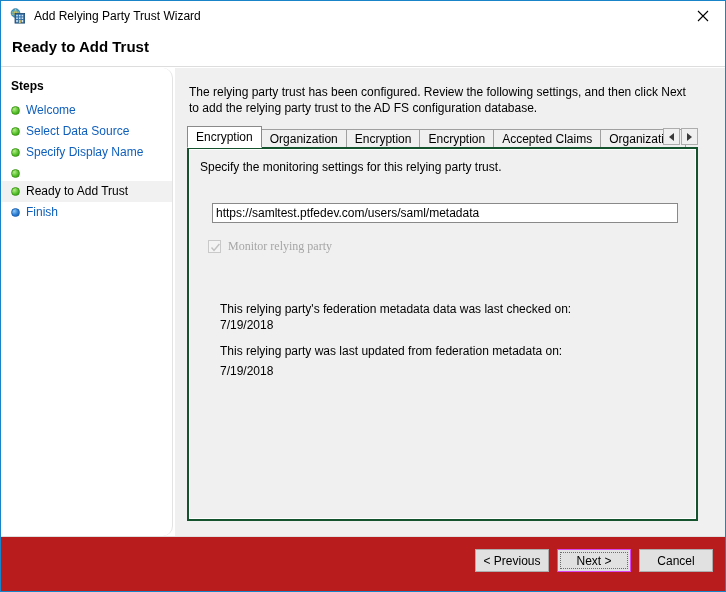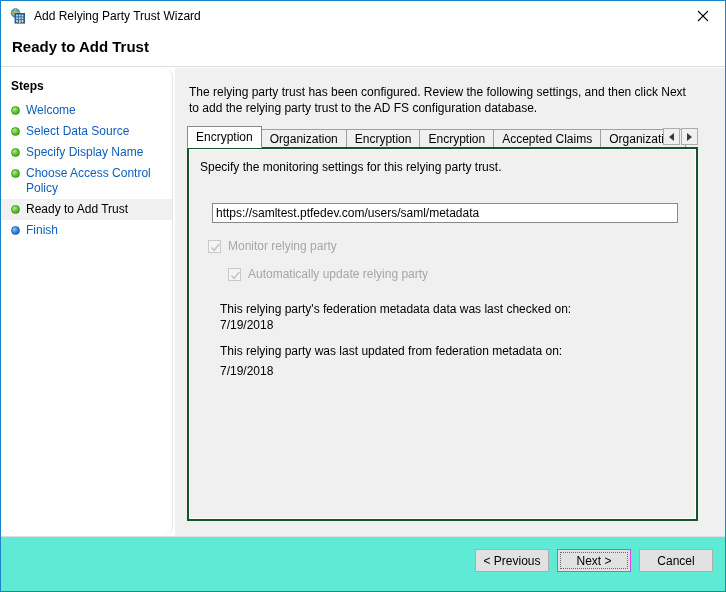--- a/index.html
+++ b/index.html
@@ -277,38 +277,39 @@
     border: 1px solid #c9c9c9;
     background: #f4f4f4;
     margin-right: 7px;
     position: relative;
     flex: none;
   }
   .chkbox svg { position: absolute; left: 1px; top: 1px; }
   .chk-label {
     font-size: 12px;
     color: #a6a6a6;
+    font-family: Liberation Serif, serif;
   }
   .info-line {
     position: absolute;
     left: 30px;
     font-size: 12px;
     color: #000000;
   }
   #checked-label { top: 152px; }
   #checked-date  { top: 168px; }
   #updated-label { top: 194px; }
   #updated-date  { top: 214px; }
 
   
   #footer {
     position: absolute;
     left: 0; right: 0; bottom: 0;
     height: 55px;
-    background: #5eead4;
+    background: #b91c1c;
     border-top: 1px solid #dfdfdf;
     box-sizing: border-box;
   }
   #footer-buttons {
     position: absolute;
     right: 12px; top: 12px;
     display: flex;
   }
   .btn {
     width: 74px;
@@ -386,21 +387,20 @@
         <span class="label">Select Data Source</span>
       </div>
 
       <div class="step">
         <span class="bullet done"></span>
         <span class="label">Specify Display Name</span>
       </div>
 
       <div class="step">
         <span class="bullet done"></span>
-        <span class="label">Choose Access Control Policy</span>
       </div>
 
       <div class="step current">
         <span class="bullet done"></span>
         <span class="label">Ready to Add Trust</span>
       </div>
 
       <div class="step">
         <span class="bullet pending"></span>
         <span class="label">Finish</span>
@@ -458,28 +458,20 @@
 
           <div class="chkrow" id="chk-monitor">
             <span class="chkbox">
               <svg width="11" height="11" viewBox="0 0 11 11">
                 <path d="M1.5 5.6 L4 8.4 L9.4 1.9" stroke="#c2c2c2" stroke-width="1.5" fill="none"></path>
               </svg>
             </span>
             <span class="chk-label">Monitor relying party</span>
           </div>
 
-          <div class="chkrow" id="chk-auto">
-            <span class="chkbox">
-              <svg width="11" height="11" viewBox="0 0 11 11">
-                <path d="M1.5 5.6 L4 8.4 L9.4 1.9" stroke="#c2c2c2" stroke-width="1.5" fill="none"></path>
-              </svg>
-            </span>
-            <span class="chk-label">Automatically update relying party</span>
-          </div>
 
           <div class="info-line" id="checked-label">This relying party's federation metadata data was last checked on:</div>
           <div class="info-line" id="checked-date">7/19/2018</div>
           <div class="info-line" id="updated-label">This relying party was last updated from federation metadata on:</div>
           <div class="info-line" id="updated-date">7/19/2018</div>
 
         </div>
       </div>
 
     </div>

